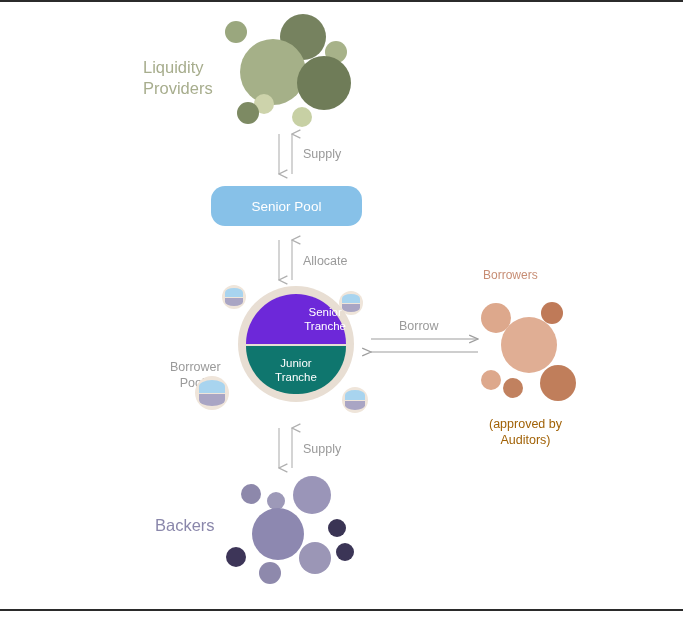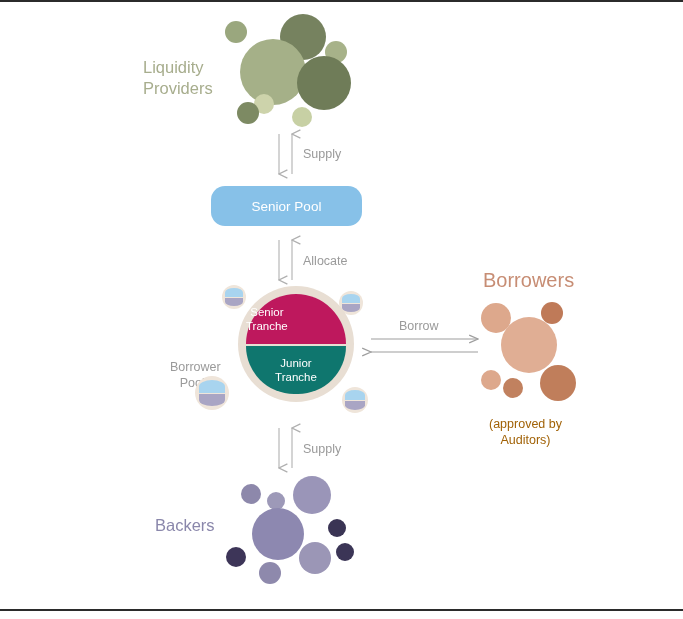--- a/index.html
+++ b/index.html
@@ -9,21 +9,21 @@
     background:#ffffff;
   }
   #canvas{position:absolute;inset:0;width:683px;height:619px;}
   .topline{position:absolute;left:0;top:0;width:683px;height:2px;background:#2b2b2b;}
   .bottomline{position:absolute;left:0;top:609px;width:683px;height:2px;background:#2b2b2b;}
 
   .lbl{position:absolute;white-space:pre;line-height:1.28;}
 
   .lp-label{left:143px;top:57px;font-size:16.5px;color:#a7ad8d;}
   .backers-label{left:155px;top:515px;font-size:16.5px;color:#8a87ab;}
-  .borrowers-label{left:483px;top:268px;font-size:20px;color:#c78d74;}
+  .borrowers-label{left:483px;top:268px;font-size:12px;color:#c78d74;}
 
   .flow-label{font-size:12.5px;color:#9a9a9a;}
   .supply1{left:303px;top:146px;}
   .allocate{left:303px;top:253px;}
   .supply2{left:303px;top:441px;}
   .borrow{left:399px;top:318px;}
   .bpools{left:170px;top:319px;font-size:12.5px;color:#9a9a9a;text-align:center;margin-top:40px;}
   .approved{left:489px;top:416px;font-size:12.5px;color:#a16207;text-align:center;}
 
   .pool-box{
@@ -32,22 +32,22 @@
     display:flex;align-items:center;justify-content:center;
   }
   .pool-box span{color:#ffffff;font-size:13.5px;}
 
   .bubble{position:absolute;border-radius:50%;}
 
   .tranche-wrap{position:absolute;left:238px;top:286px;width:116px;height:116px;}
   .tranche-ring{position:absolute;inset:0;border-radius:50%;background:#e8ded3;}
   .tranche-top{
     position:absolute;left:8px;top:8px;width:100px;height:50px;
-    background:#be185d;border-radius:50px 50px 0 0;
-    display:flex;align-items:center;justify-content:flex-start;
+    background:#6d28d9;border-radius:50px 50px 0 0;
+    display:flex;align-items:center;justify-content:flex-end;
   }
   .tranche-bot{
     position:absolute;left:8px;top:60px;width:100px;height:48px;
     background:#0f766e;border-radius:0 0 50px 50px;
     display:flex;align-items:center;justify-content:center;
   }
   .tranche-top span,.tranche-bot span{
     color:#ffffff;font-size:11.5px;line-height:1.25;text-align:center;white-space:pre;
   }
 

